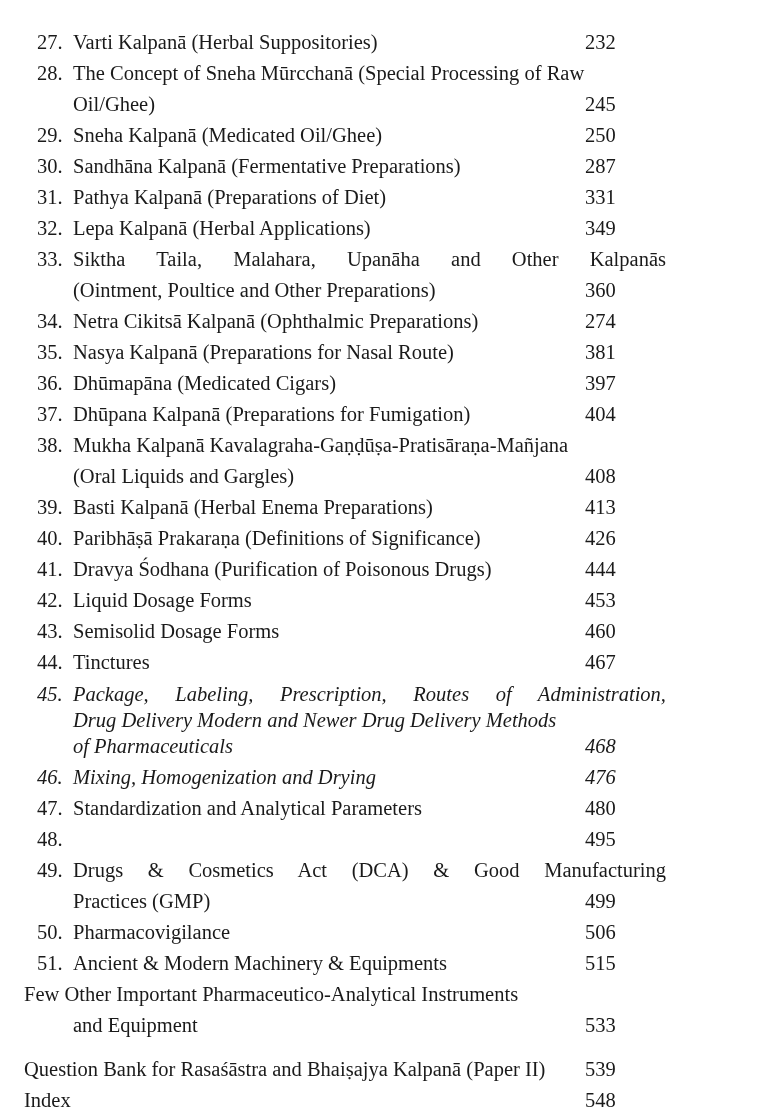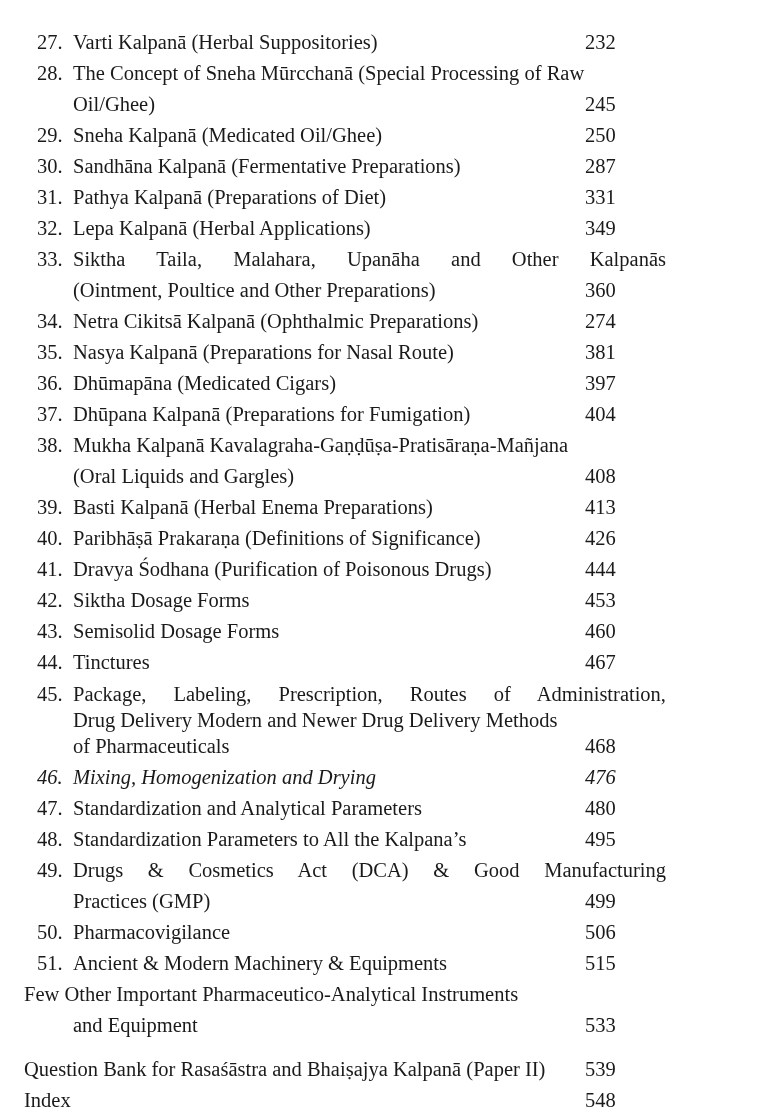--- a/index.html
+++ b/index.html
@@ -5,21 +5,21 @@
     html, body { margin: 0; padding: 0; background: #ffffff; }
     body {
       width: 780px; height: 1108px; overflow: hidden;
       font-family: "Liberation Serif", "DejaVu Serif", serif;
       color: #1a1a1a;
       font-size: 20.5px;
     }
     .toc { position: absolute; left: 0; top: 27px; width: 780px; }
     .entry { position: relative; width: 657px; }
     .line { position: relative; height: 31px; line-height: 31px; white-space: nowrap; }
-    .entry.dense .line { height: 26px; line-height: 26px; }
+    .entry.dense .line { height: 26px; line-height: 26px; font-style: italic; }
     .num { position: absolute; left: 37px; width: 34px; text-align: left; }
     .txt { position: absolute; left: 73px; width: 593px; }
     .txt.justify { text-align: justify; text-align-last: justify; }
     .txt.top { left: 24px; width: 640px; }
     .txt.top.indent { left: 73px; }
     .pg { position: absolute; right: 12px; width: 60px; text-align: left; }
   </style>
 </head>
 <body>
 
@@ -150,21 +150,21 @@
     <div class="line">
         <span class="num">41.</span>
         <span class="txt">Dravya Śodhana (Purification of Poisonous Drugs)</span>
         <span class="pg">444</span>
       </div>
   </div>
 
   <div class="entry">
     <div class="line">
         <span class="num">42.</span>
-        <span class="txt">Siktha Dosage Forms</span>
+        <span class="txt">Liquid Dosage Forms</span>
         <span class="pg">453</span>
       </div>
   </div>
 
   <div class="entry">
     <div class="line">
         <span class="num">43.</span>
         <span class="txt">Semisolid Dosage Forms</span>
         <span class="pg">460</span>
       </div>
@@ -204,21 +204,20 @@
     <div class="line">
         <span class="num">47.</span>
         <span class="txt">Standardization and Analytical Parameters</span>
         <span class="pg">480</span>
       </div>
   </div>
 
   <div class="entry">
     <div class="line">
         <span class="num">48.</span>
-        <span class="txt">Standardization Parameters to All the Kalpana’s</span>
         <span class="pg">495</span>
       </div>
   </div>
 
   <div class="entry">
     <div class="line">
         <span class="num">49.</span>
         <span class="txt justify">Drugs &amp; Cosmetics Act (DCA) &amp; Good Manufacturing</span>
       </div>
     <div class="line">

